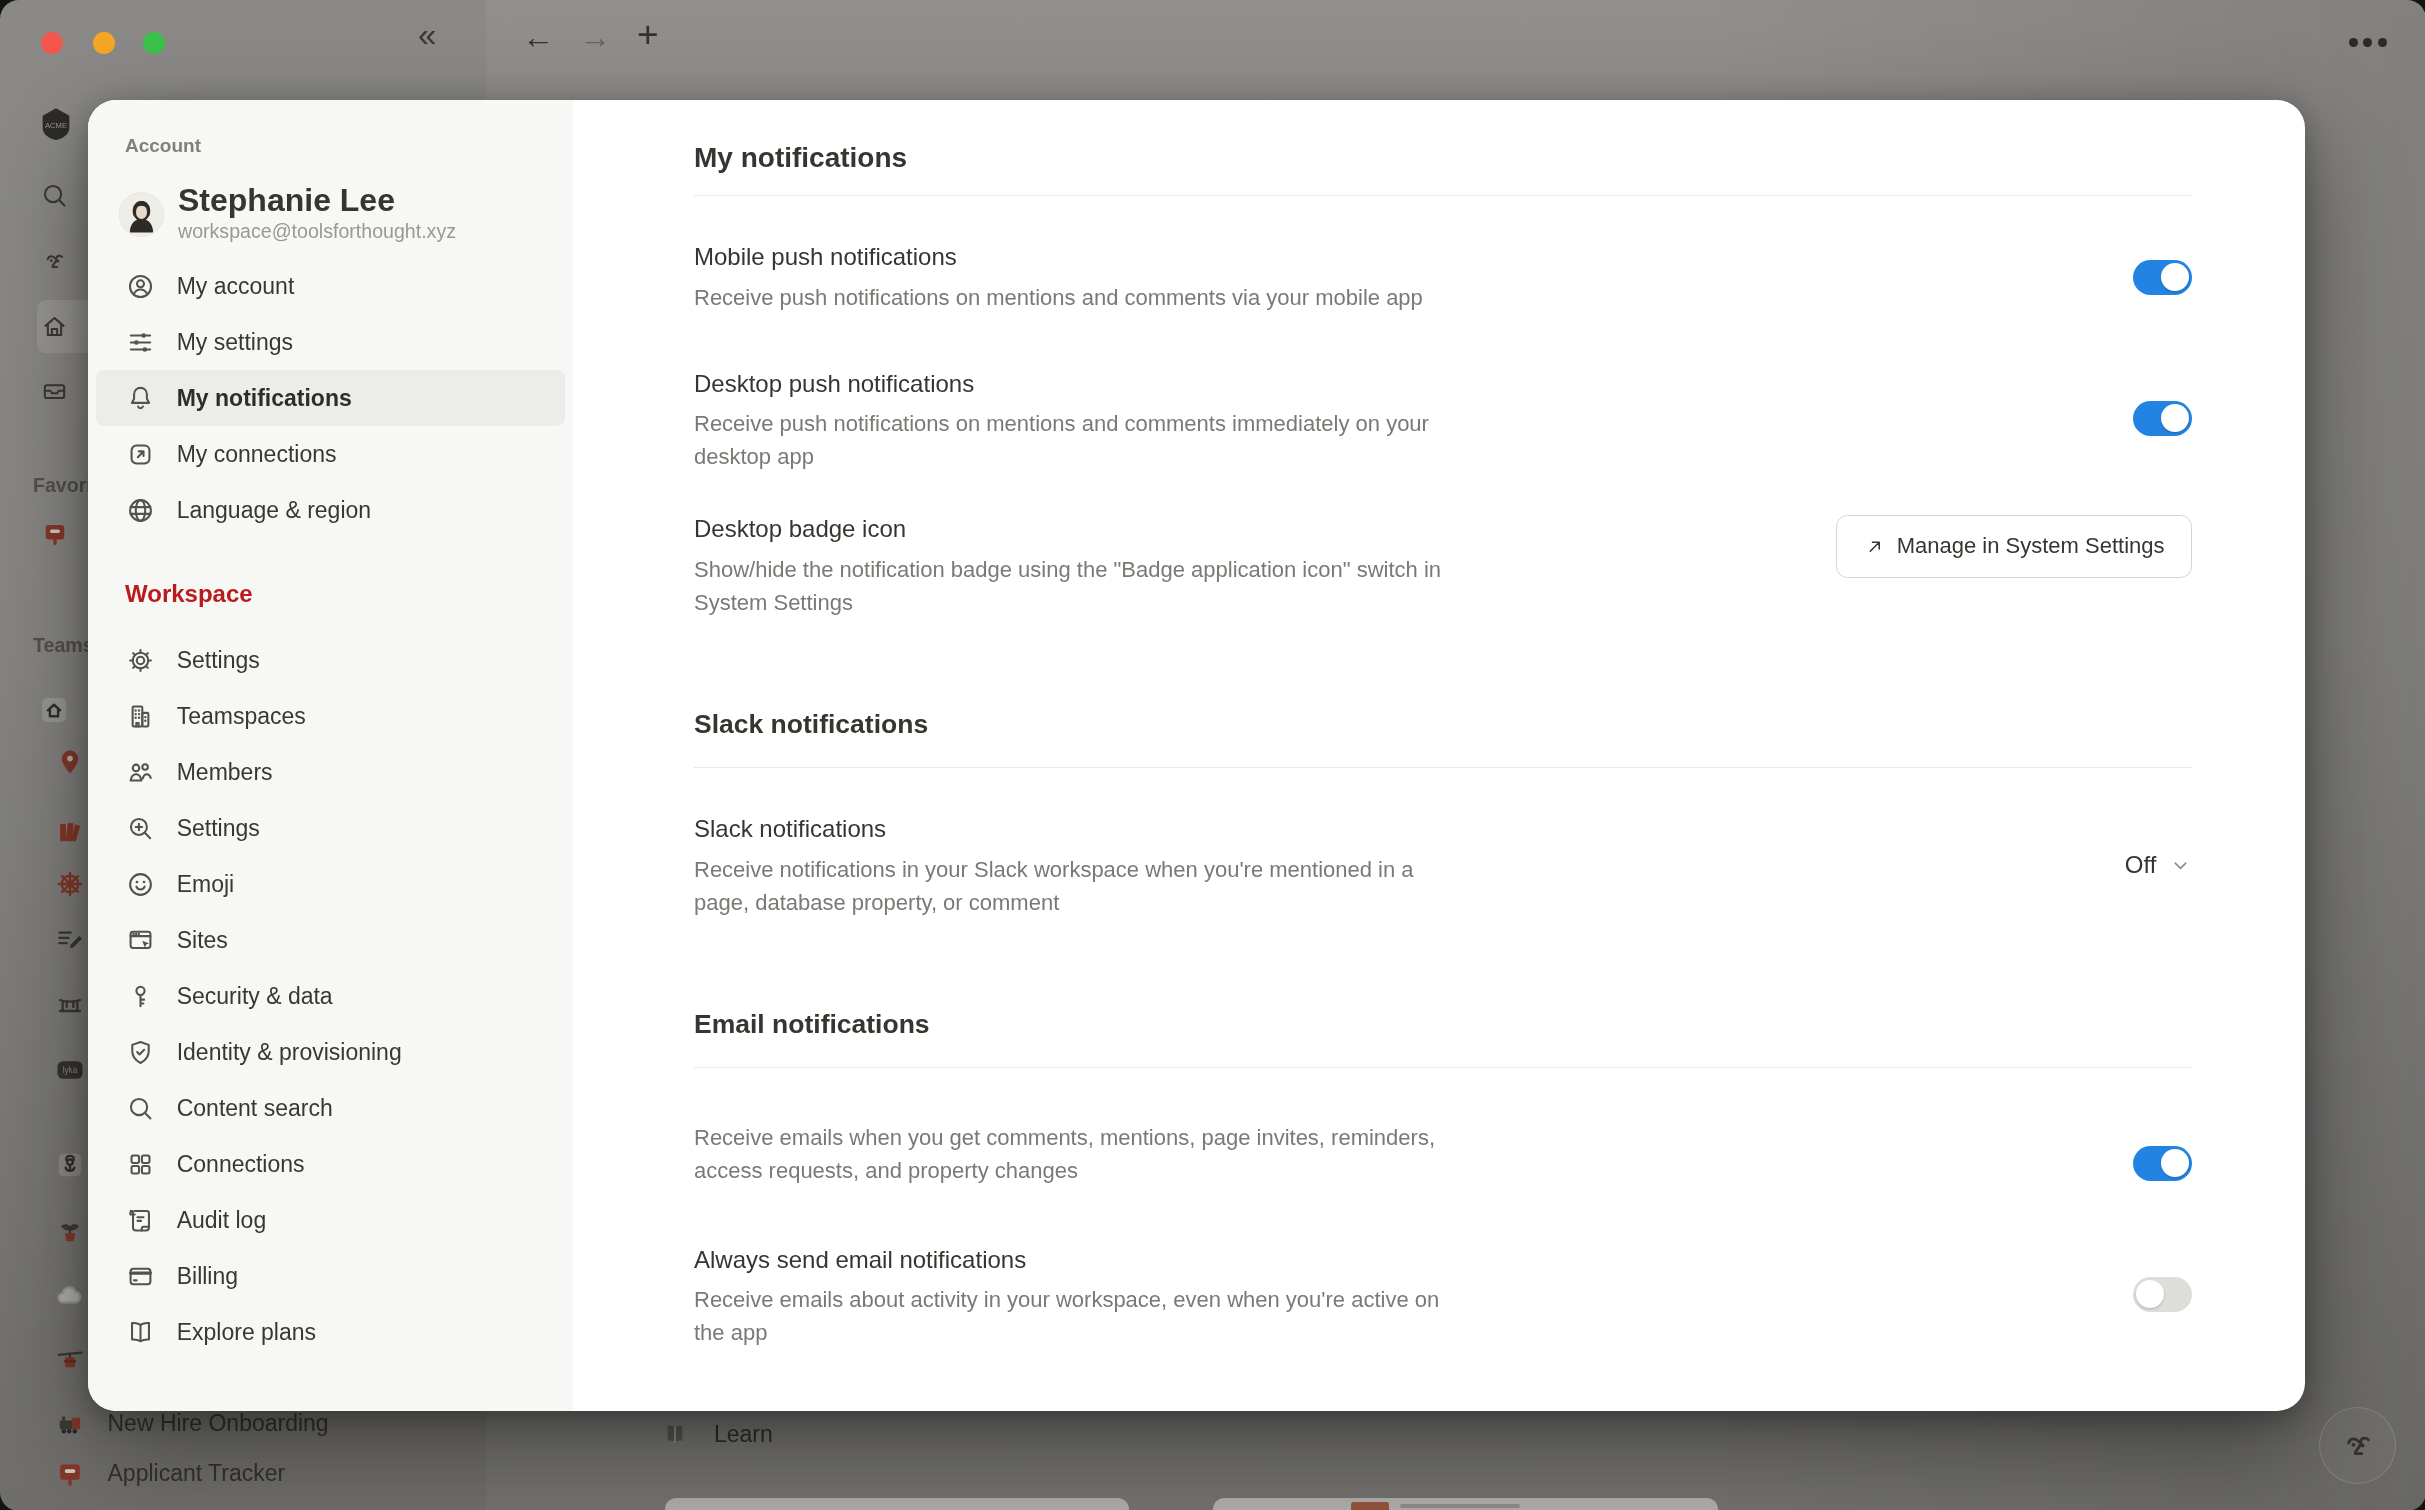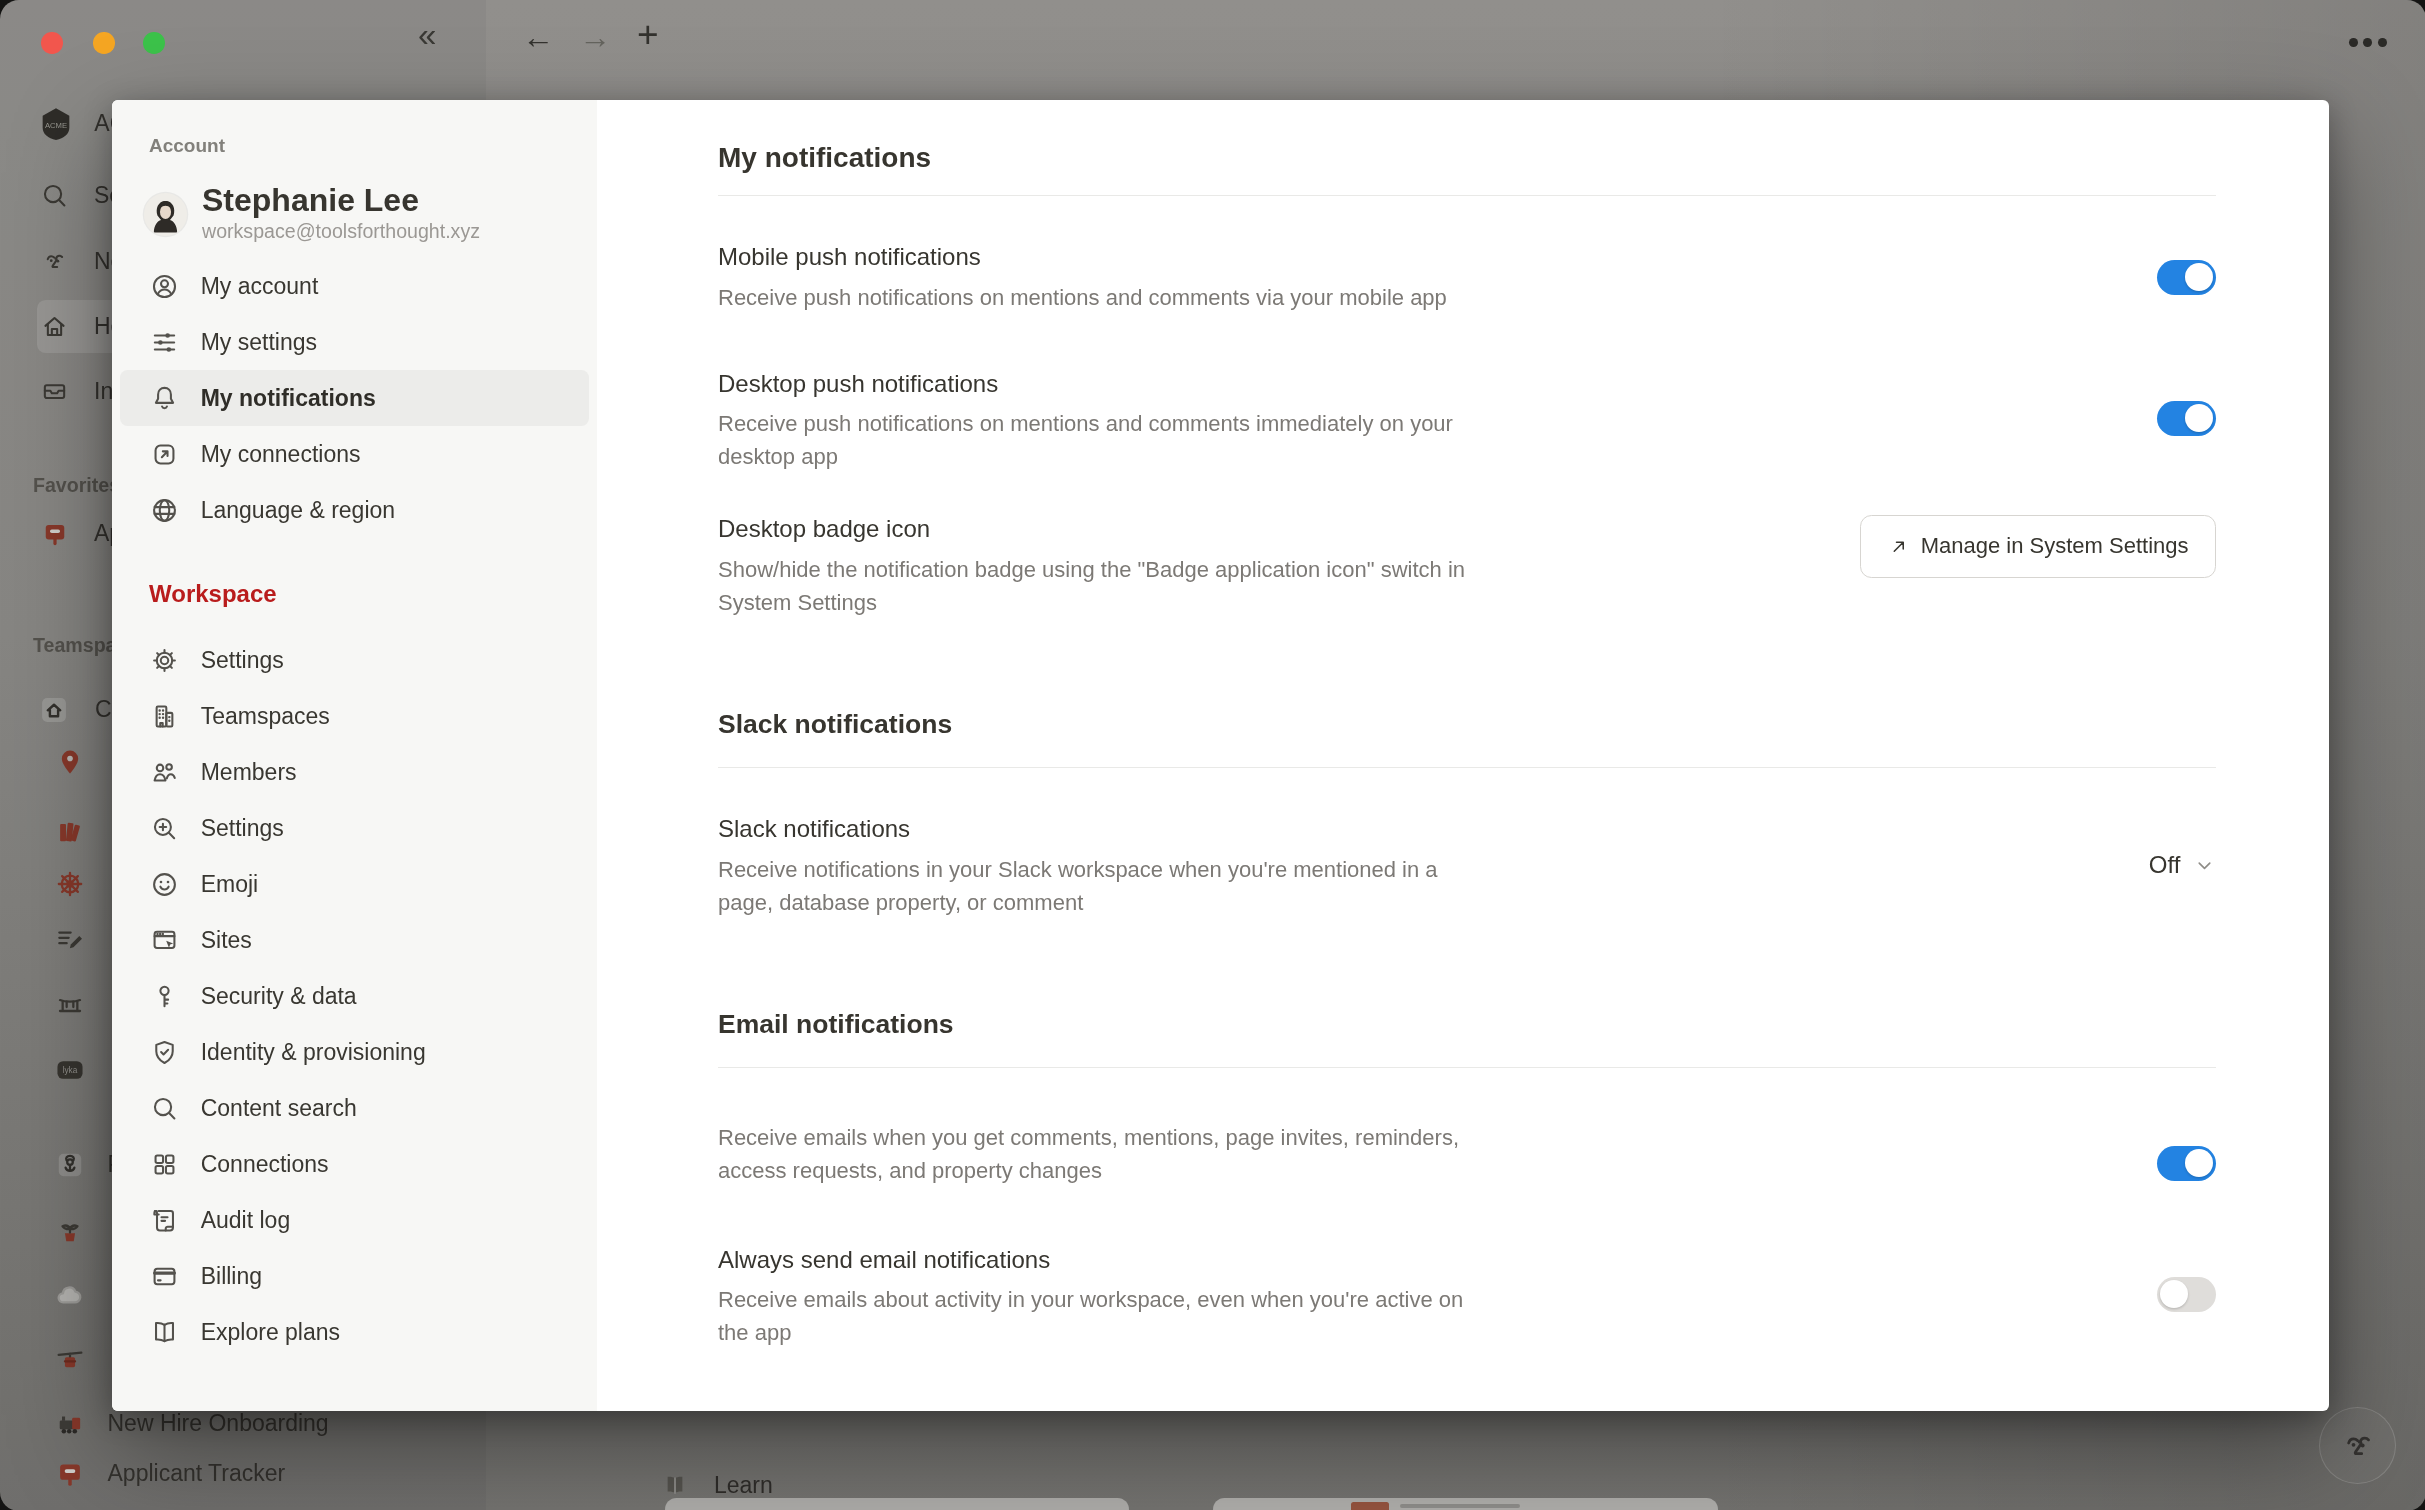--- a/index.html
+++ b/index.html
@@ -20,21 +20,21 @@
   .bgrow svg{flex:none;}
   .bgsec{position:absolute;font-size:19.6px;font-weight:700;color:#53514c;}
   .pill{position:absolute;border-radius:8.8px;background:rgba(255,255,255,.12);}
   .bg-label{margin-left:19px;}
   .learn{position:absolute;display:flex;align-items:center;gap:25px;color:#2f2d2a;font-size:23px;}
   .card{position:absolute;border-radius:11.4px 11.4px 0 0;}
   .fab{position:absolute;width:75px;height:75px;border-radius:50%;border:1.9px solid rgba(255,255,255,.15);
        background:rgba(255,255,255,.03);display:flex;align-items:center;justify-content:center;color:#343230;}
 
   
-  .modal{position:absolute;left:112px;top:100px;width:2217px;height:1311px;background:#fff;border-radius:6px;
+  .modal{position:absolute;left:88px;top:100px;width:2217px;height:1311px;background:#fff;border-radius:28px;
     box-shadow:0 38px 101px rgba(0,0,0,.40),0 6.3px 28px rgba(0,0,0,.28);display:flex;overflow:hidden;}
   .msb{width:485px;flex:none;background:#f7f7f5;box-sizing:border-box;padding-top:35px;overflow:hidden;}
   .seclabel{margin:0 0 0 37px;font-size:19px;font-weight:700;color:#82807b;}
   .user{display:flex;align-items:center;gap:15px;margin:29px 0 15px 32px;}
   .avatar{width:43px;height:43px;border-radius:50%;background:#edebe6;overflow:hidden;flex:none;box-shadow:0 0 0 1.3px rgba(0,0,0,.06);}
   .uname{font-size:32px;font-weight:700;color:#37352f;line-height:29px;}
   .uemail{font-size:19.6px;color:#9b9894;margin-top:5px;}
   .sitem{display:flex;align-items:center;height:56px;margin:0 8.2px;border-radius:7.6px;padding-left:30px;gap:21.5px;
          font-size:23px;color:#393731;cursor:default;}
   .sitem.sel{background:#ececea;font-weight:700;color:#2f2d28;}
@@ -262,21 +262,21 @@
           <svg viewBox="0 0 24 24" width="32" height="32" fill="none" stroke="currentColor" stroke-width="1.7" stroke-linecap="round" stroke-linejoin="round" style="display:block">
             <rect x="4.6" y="4.8" width="14.8" height="11.6" rx="2.4" fill="#87382a" stroke="none"></rect>
             <rect x="8" y="8.4" width="8" height="2.8" rx="1.4" fill="#cfcecb" stroke="none"></rect>
             <path d="M12 16.4v3.2" stroke="#87382a" stroke-width="2.6"></path>
           </svg>
         </span>
         <span class="bg-label" style="margin-left:21.5px">Applicant Tracker</span>
       </div>
     </div>
 
-  <div class="learn" style="left:661px;top:1471px">
+  <div class="learn" style="left:661px;top:1420px">
     <span id="learnIcon">
         <svg viewBox="0 0 24 24" width="28" height="28" fill="none" stroke="currentColor" stroke-width="1.7" stroke-linecap="round" stroke-linejoin="round" style="display:block">
           <path d="M12 6.2c-1.8-1.1-3.9-1.5-6.3-1.2v12.6c2.4-.3 4.5.1 6.3 1.2 1.8-1.1 3.9-1.5 6.3-1.2V5c-2.4-.3-4.5.1-6.3 1.2z" fill="#56544f" stroke="none"></path>
           <path d="M12 6.2v12.6" stroke="#8c8b88"></path>
         </svg>
       </span>
     <span>Learn</span>
   </div>
   <div class="card" style="left:665px;top:1498px;width:464px;height:25px;background:#aeadaa"></div>
   <div class="card" style="left:1213px;top:1498px;width:505px;height:25px;background:#b0afac">

